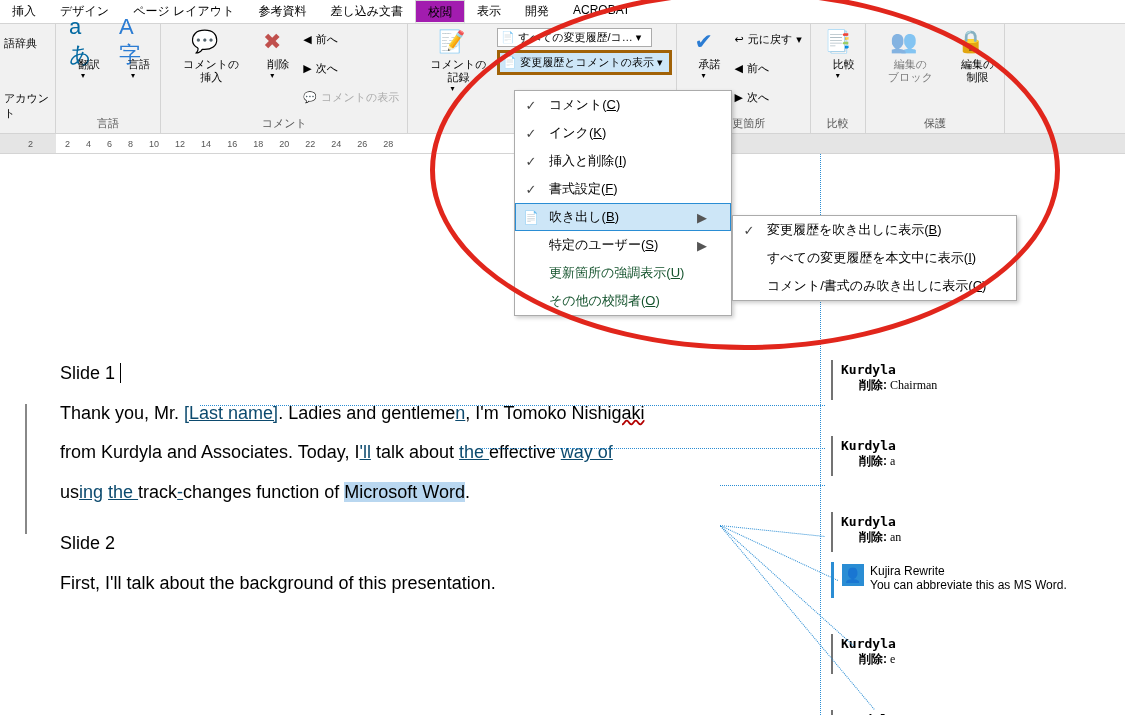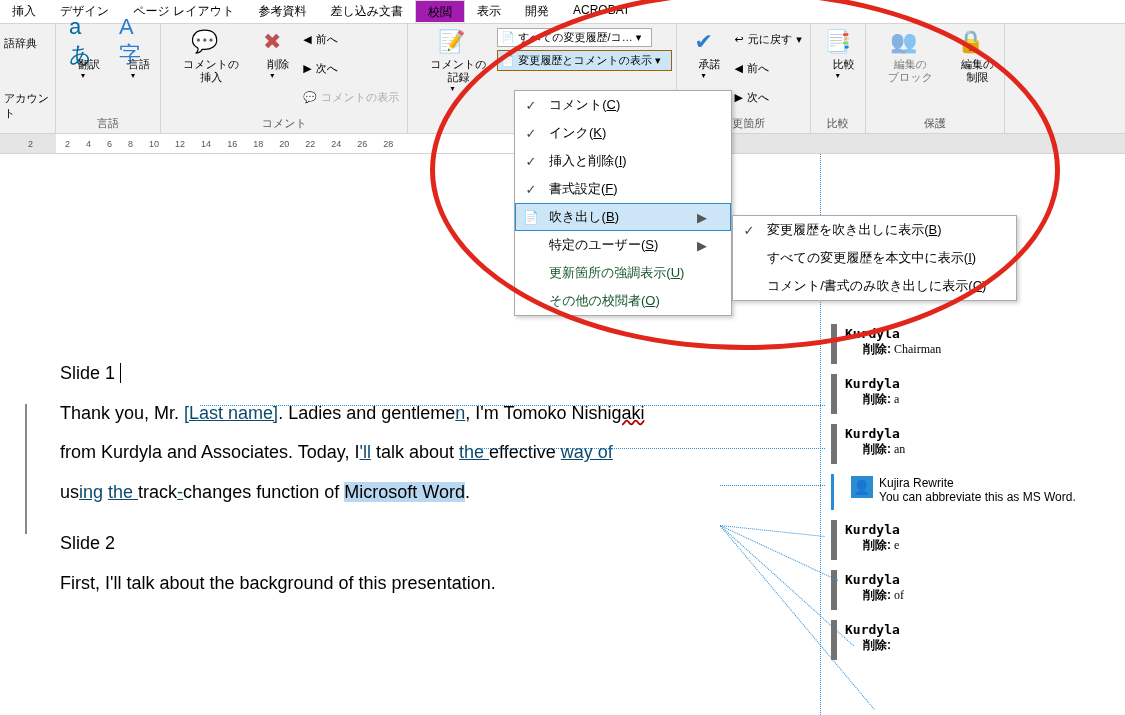--- a/index.html
+++ b/index.html
@@ -14,43 +14,43 @@
 .ribbon { display: flex; background: #f1f1f1; height: 110px; border-bottom: 1px solid #d4d4d4; font-size: 11px; }
 .group { display: flex; flex-direction: column; border-right: 1px solid #d4d4d4; padding: 2px 4px; }
 .group-body { flex: 1; display: flex; align-items: flex-start; gap: 4px; }
 .group-label { text-align: center; font-size: 11px; color: #555; padding: 2px 0 0 0; background: #f1f1f1; }
 .big-btn { display: flex; flex-direction: column; align-items: center; justify-content: flex-start; padding: 2px 6px; min-width: 44px; cursor: pointer; }
 .big-btn .ico { width: 28px; height: 28px; display: flex; align-items: center; justify-content: center; font-size: 22px; }
 .big-btn .lbl { font-size: 11px; text-align: center; line-height: 1.2; margin-top: 2px; margin-left: 12px; }
 .small-btn { display: flex; align-items: center; gap: 4px; font-size: 11px; padding: 2px 4px; cursor: pointer; white-space: nowrap; }
 .small-col { display: flex; flex-direction: column; gap: 10px; }
 .dropdown-field { background: #fff; border: 1px solid #ababab; padding: 1px 4px; font-size: 11px; width: 155px; white-space: nowrap; overflow: hidden; }
-.dropdown-sel { background: #cde6f7; border: 1px solid #a16207; padding: 2px 4px; font-size: 11px; width: 175px; white-space: nowrap; }
+.dropdown-sel { background: #cde6f7; border: 3px solid #a16207; padding: 2px 4px; font-size: 11px; width: 175px; white-space: nowrap; }
 
 
 .ruler { height: 20px; background: #fff; border-bottom: 1px solid #d4d4d4; font-size: 9px; color: #555; display: flex; align-items: center; padding-left: 0; position: relative; }
 .ruler .shade { position: absolute; left: 0; width: 56px; top: 0; bottom: 0; background: #e5e5e5; }
 .ruler .shade2 { position: absolute; left: 720px; right: 0; top: 0; bottom: 0; background: #e5e5e5; }
 .ruler .nums { position: relative; display: flex; gap: 16px; padding-left: 28px; }
 
 
 .doc-wrap { display: flex; height: calc(715px - 24px - 110px - 20px); }
 .doc { width: 820px; padding: 200px 60px 20px 60px; font-family: "Times New Roman", serif; font-size: 18px; line-height: 2.2; color: #000; position: relative; }
 .doc .cursor { border-right: 1px solid #000; }
 .doc .ins { color: #0c4a6e; text-decoration: underline; }
 .doc .sel { background: #b9d7f0; }
 .doc p { margin: 0; }
 .change-bar { position: absolute; left: 25px; width: 2px; background: #888; }
 
 
 .rev-pane { flex: 1; border-left: 1px dotted #2a8dd4; padding: 170px 6px 6px 10px; font-size: 12px; position: relative; }
-.rev-item { border-left: 6px solid #737373; padding: 2px 0 6px 8px; margin-bottom: 10px; }
+.rev-item { border-left: 2px solid #737373; padding: 2px 0 6px 8px; margin-bottom: 10px; margin-top: 36px; }
 .rev-item .author { font-weight: bold; font-family: "MS Gothic", monospace; font-size: 13px; }
 .rev-item .text { font-family: "Times New Roman", serif; padding-left: 18px; }
-.rev-comment { display: flex; gap: 6px; border-left: 3px solid #2a8dd4; padding: 2px 0 6px 17px; margin-bottom: 10px; }
+.rev-comment { display: flex; gap: 6px; border-left: 3px solid #2a8dd4; padding: 2px 0 6px 8px; margin-bottom: 10px; }
 .rev-comment .avatar { width: 22px; height: 22px; background: #2a8dd4; display:flex; align-items:center; justify-content:center; color:#fff; font-size:14px; }
 
 
 .menu { position: absolute; background: #fff; border: 1px solid #ababab; box-shadow: 2px 2px 4px rgba(0,0,0,0.2); font-size: 13px; z-index: 20; }
 .menu-item { display: flex; align-items: center; gap: 10px; padding: 5px 24px 5px 8px; white-space: nowrap; cursor: pointer; }
 .menu-item.hover { background: #cde6f7; border: 1px solid #2a8dd4; padding: 4px 23px 4px 7px; }
 .menu-item.disabled { color: #14532d; }
 .menu-item .chk { width: 16px; text-align: center; color: #444; }
 .menu-item .arrow { margin-left: auto; color: #555; }
 .menu-item .ul { text-decoration: underline; }

